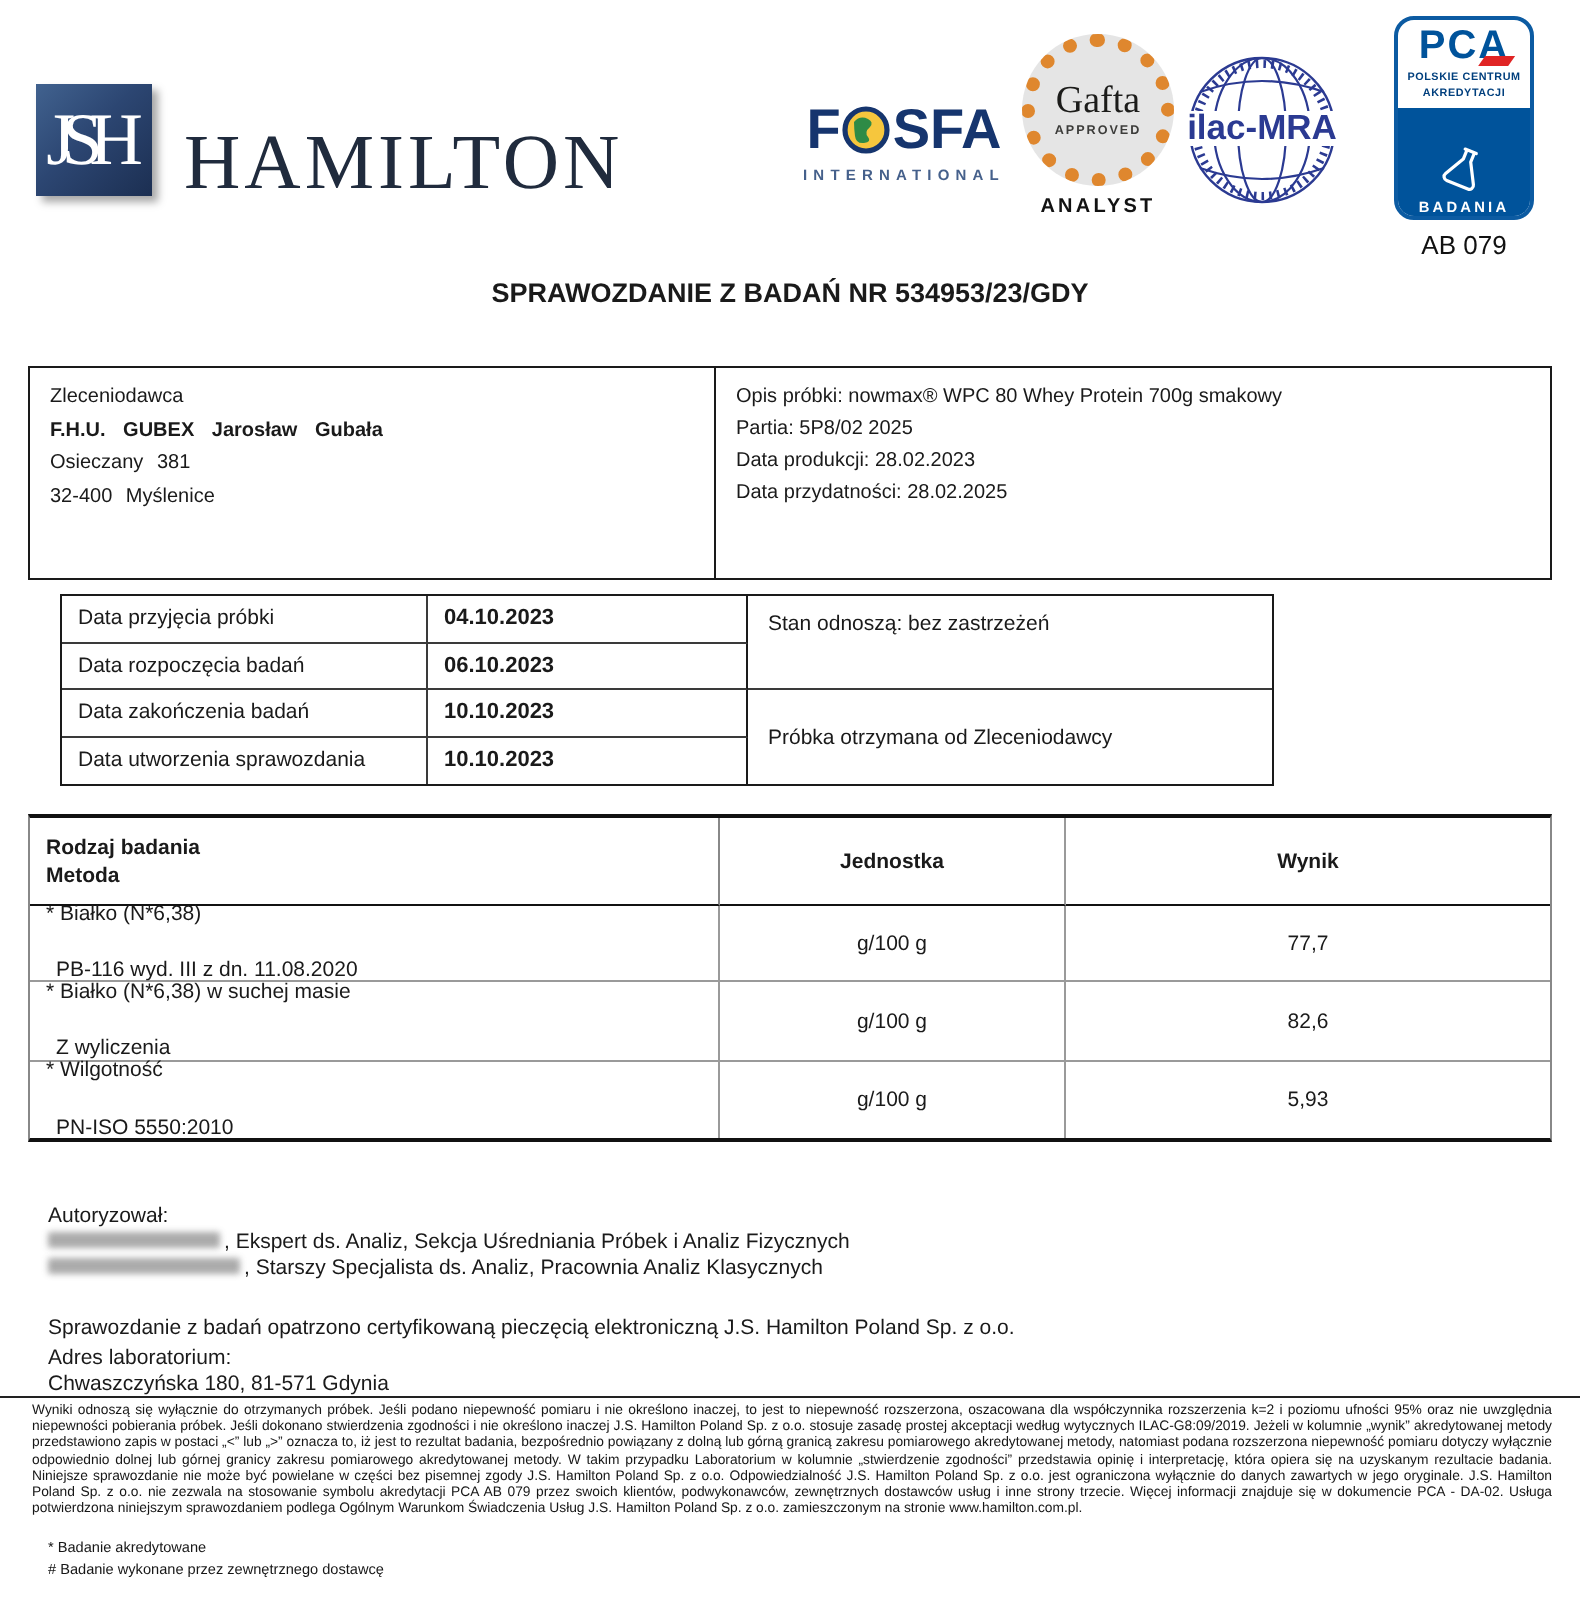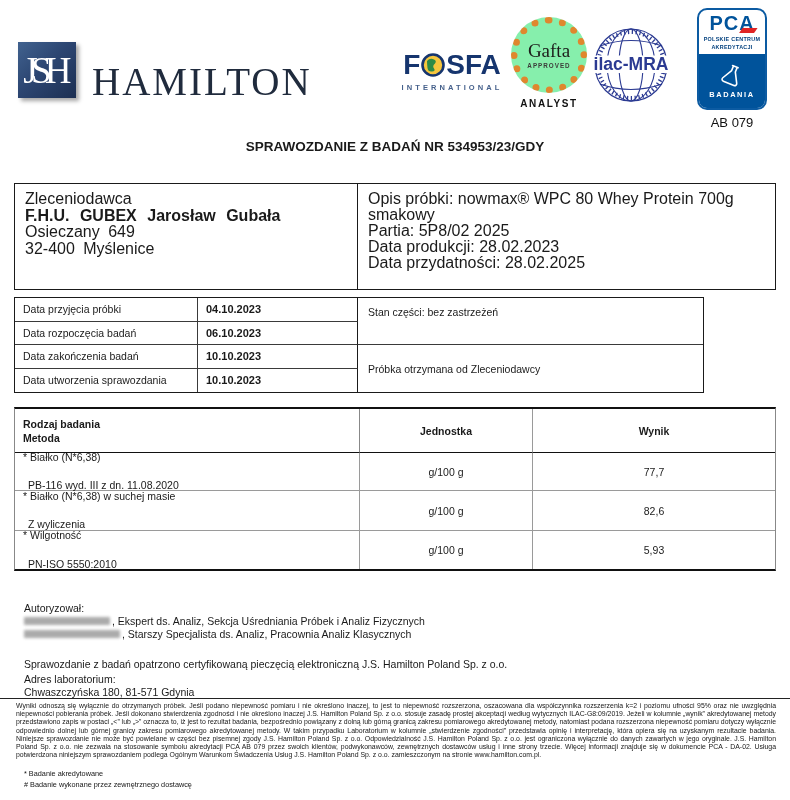--- a/index.html
+++ b/index.html
@@ -17,57 +17,57 @@
     font-size:39px; color:#202b3d; letter-spacing:2px;margin-top:12px; }
 
   .fosfa { position:absolute; left:399px; top:51px; width:106px; text-align:center; }
   .fosfa-word { display:flex; align-items:center; justify-content:center;
     font-size:28px; font-weight:bold; color:#16356e; line-height:1; }
   .fosfa-globe { width:24px; height:24px; margin:0 1px; }
   .fosfa-sub { margin-top:4px; font-size:7.5px; letter-spacing:3.1px; color:#45608b; font-weight:bold; }
 
   .gafta { position:absolute; left:507px; top:17px; width:84px; text-align:center; }
   .gafta-circle { width:76px; height:76px; margin:0 auto; border:7px dotted #df872e;
-    border-radius:50%; display:flex; flex-direction:column; align-items:center; justify-content:center; background:#86efac; }
+    border-radius:50%; display:flex; flex-direction:column; align-items:center; justify-content:center; background:#e5e5e5; }
   .gafta-name { font-family:"Liberation Serif", serif; font-size:19px; color:#1c1c1a; line-height:1.05; }
   .gafta-approved { font-size:6.3px; letter-spacing:1px; color:#3c3c3a; font-weight:bold; margin-top:2px; }
   .gafta-analyst { margin-top:5px; font-size:10px; font-weight:bold; letter-spacing:1.6px; color:#121212; }
 
   .ilac { position:absolute; left:592px; top:26px; width:78px; height:78px; }
 
   .pca { position:absolute; left:697px; top:8px; width:70px; height:102px;
     border:2px solid #0c5ba2; border-radius:10px; background:#fff; overflow:hidden; }
   .pca-word { position:relative; text-align:center; font-weight:bold; font-size:20px;
     color:#00539b; line-height:1; margin-top:3px; letter-spacing:1px; }
   .pca-red { position:absolute; right:9px; top:15px; width:15px; height:4.5px;
     background:#e02424; transform:skewX(-35deg); }
   .pca-sub { margin-top:2px; text-align:center; font-size:5.4px; font-weight:bold;
     color:#003f7d; line-height:1.5; letter-spacing:0.3px; }
   .pca-bottom { position:absolute; left:0; right:0; bottom:0; height:54px; background:#00539b;
-    display:flex; flex-direction:column; align-items:center; justify-content:center; gap:3px; }
+    display:flex; flex-direction:column; align-items:center; justify-content:flex-end; gap:3px; }
   .pca-flask { width:24px; height:24px; transform:rotate(22deg); }
   .pca-badania { color:#fff; font-size:7.4px; font-weight:bold; letter-spacing:1.6px; }
   .pca-ab { position:absolute; left:690px; top:115px; width:84px; text-align:center;
     font-size:13px; color:#111; }
 
   
   .title { position:absolute; left:0; right:0; top:139px; text-align:center;
     font-size:13.5px; font-weight:bold; }
 
   
   .t1 { position:absolute; left:14px; top:183px; width:762px; height:107px;
-    border:1.6px solid #1a1a1a; display:flex; font-size:16px; }
+    border:1.6px solid #1a1a1a; display:flex; font-size:10px; }
   .t1-left { width:343px; border-right:1.6px solid #1a1a1a; padding:7px 10px; line-height:16.5px; }
   .t1-right { flex:1; padding:7px 10px; line-height:16px; }
   .bold { font-weight:bold; }
   .spread-wide { word-spacing:6px; }
   .spread { word-spacing:4px; }
 
   
-  .t2 { position:absolute; left:14px; top:297px; width:690px; height:96px;
+  .t2 { position:absolute; left:30px; top:297px; width:607px; height:96px;
     border:1.6px solid #1a1a1a; display:grid;
     grid-template-columns:183px 160px 1fr; grid-template-rows:repeat(4,1fr); font-size:10.5px; }
   .t2 .c-label { grid-column:1; border-right:1px solid #3a3a3a; border-bottom:1px solid #3a3a3a;
     display:flex; align-items:center; padding-left:8px; }
   .t2 .c-value { grid-column:2; border-right:1.6px solid #1a1a1a; border-bottom:1px solid #3a3a3a;
     display:flex; align-items:center; padding-left:8px; font-weight:bold; font-size:11px; }
   .t2 .nb { border-bottom:none; }
   .t2 .c-state { grid-column:3; grid-row:1/3; border-bottom:1px solid #3a3a3a;
     padding:8px 0 0 10px; }
   .t2 .c-origin { grid-column:3; grid-row:3/5; display:flex; align-items:center; padding-left:10px; }
@@ -164,35 +164,35 @@
     </div>
   </div>
   <div class="pca-ab">AB 079</div>
 
   <div class="title">SPRAWOZDANIE Z BADAŃ NR 534953/23/GDY</div>
 
   <div class="t1">
     <div class="t1-left">
       <div>Zleceniodawca</div>
       <div class="bold spread-wide">F.H.U. GUBEX Jarosław Gubała</div>
-      <div class="spread">Osieczany 649</div>
+      <div class="spread">Osieczany 381</div>
       <div class="spread">32-400 Myślenice</div>
     </div>
     <div class="t1-right">
       <div>Opis próbki: nowmax® WPC 80 Whey Protein 700g smakowy</div>
       <div>Partia: 5P8/02 2025</div>
       <div>Data produkcji: 28.02.2023</div>
       <div>Data przydatności: 28.02.2025</div>
     </div>
   </div>
 
   <div class="t2">
     <div class="c-label">Data przyjęcia próbki</div>
     <div class="c-value">04.10.2023</div>
-    <div class="c-state">Stan części: bez zastrzeżeń</div>
+    <div class="c-state">Stan odnoszą: bez zastrzeżeń</div>
     <div class="c-label">Data rozpoczęcia badań</div>
     <div class="c-value">06.10.2023</div>
     <div class="c-label">Data zakończenia badań</div>
     <div class="c-value">10.10.2023</div>
     <div class="c-origin">Próbka otrzymana od Zleceniodawcy</div>
     <div class="c-label nb">Data utworzenia sprawozdania</div>
     <div class="c-value nb">10.10.2023</div>
   </div>
 
   <div class="rt">

